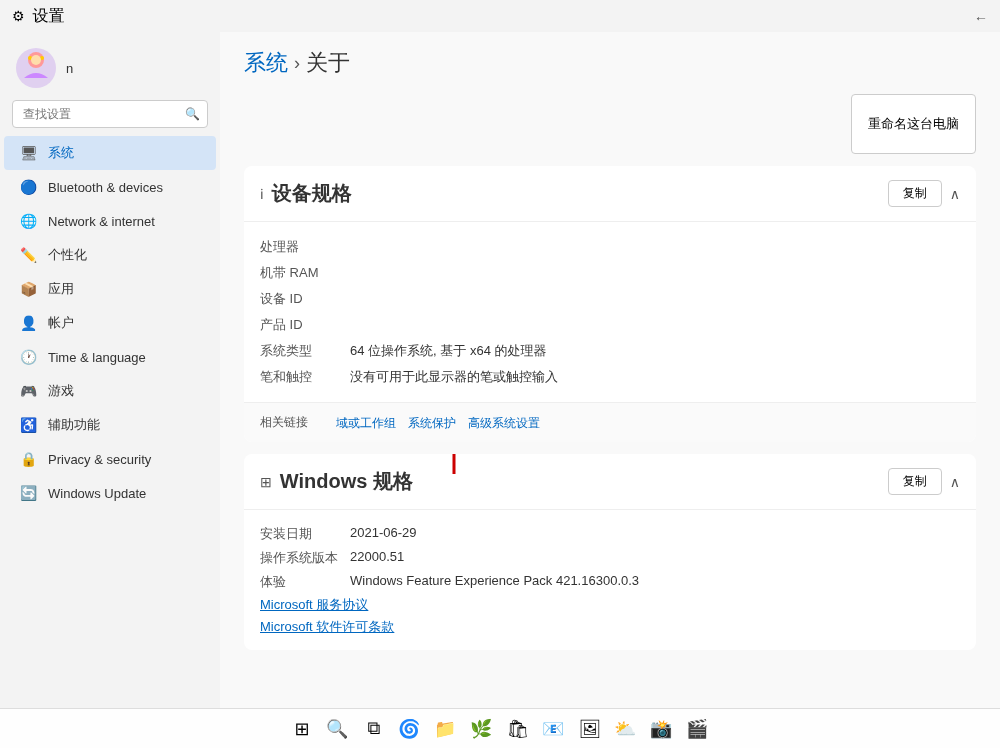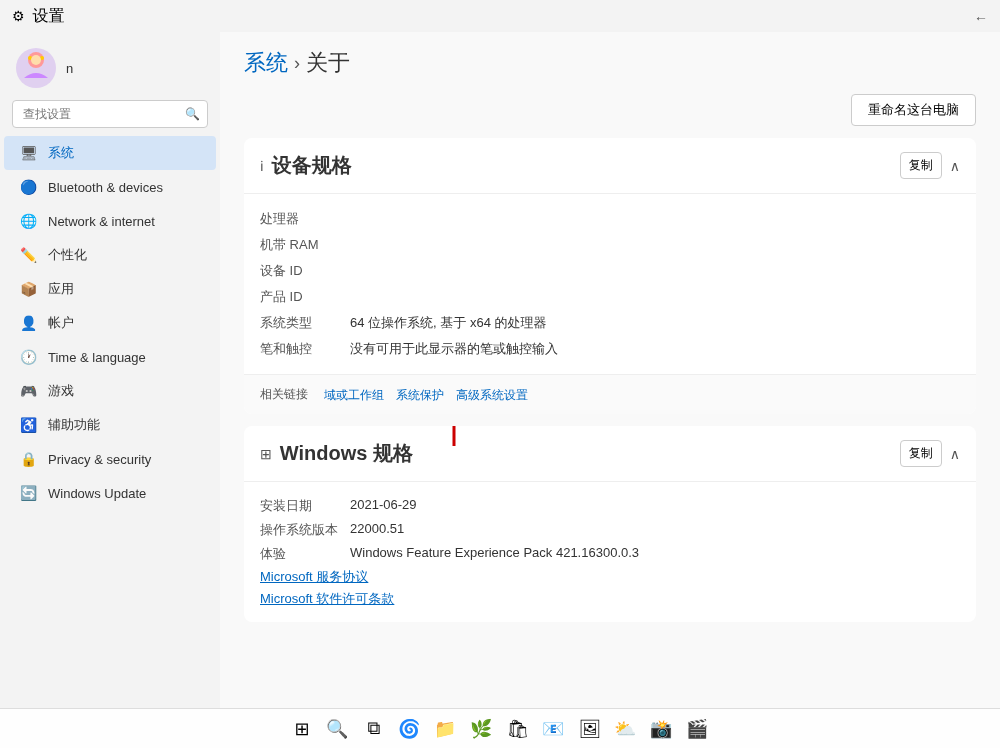--- a/index.html
+++ b/index.html
@@ -122,21 +122,21 @@
     }
     .breadcrumb .sep { color: #555; font-size: 18px; }
 
     
     .rename-row {
       display: flex;
       justify-content: flex-end;
       margin-bottom: 12px;
     }
     .rename-btn {
-      padding: 6px 16px;
+      padding: 20px 16px;
       background: #fff;
       border: 1px solid #ccc;
       border-radius: 4px;
       font-size: 13px;
       cursor: pointer;
     }
 
     
     .card {
       background: #fff;
@@ -152,21 +152,21 @@
       border-bottom: 1px solid #eee;
     }
     .card-header-icon { color: #555; font-size: 14px; }
     .card-header-title { font-size: 20px; font-weight: 700; color: #333; flex: 1; }
     .card-actions {
       display: flex;
       align-items: center;
       gap: 8px;
     }
     .copy-btn {
-      padding: 4px 8px;
+      padding: 4px 14px;
       background: #fff;
       border: 1px solid #ccc;
       border-radius: 4px;
       font-size: 12px;
       cursor: pointer;
     }
     .collapse-btn {
       background: none;
       border: none;
       cursor: pointer;
@@ -191,21 +191,21 @@
 
     
     .related-links-row {
       display: flex;
       align-items: center;
       padding: 10px 16px;
       background: #fafafa;
       border-top: 1px solid #eee;
       gap: 6px;
     }
-    .related-label { font-size: 12px; color: #555; margin-right: 4px; }
+    .related-label { font-size: 12px; color: #555; margin-right: 16px; }
     .related-link {
       font-size: 12px;
       color: #0067c0;
       cursor: pointer;
       padding: 2px 6px;
       border-radius: 3px;
     }
     .related-link.highlighted {
       background: transparent;
     }

